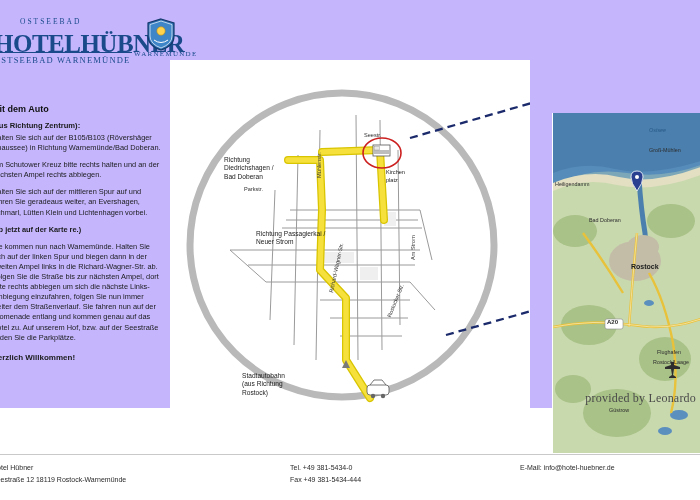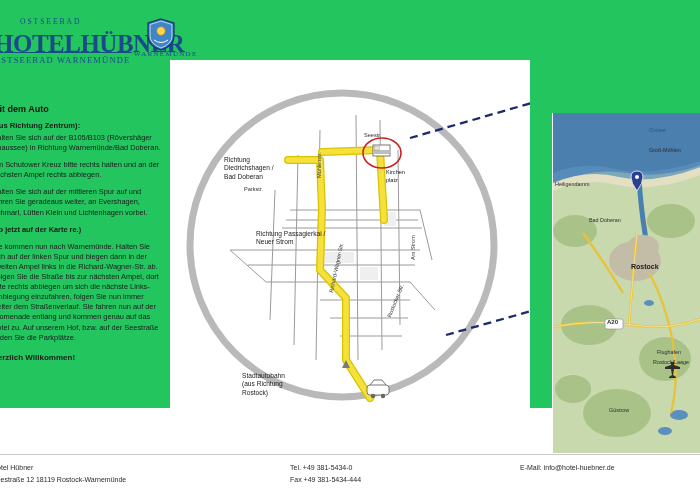--- a/index.html
+++ b/index.html
@@ -11,21 +11,21 @@
     width: 700px;
     height: 500px;
     font-family: "Liberation Sans", sans-serif;
     overflow: hidden;
     position: relative;
   }
   #page {
     position: relative;
     width: 700px;
     height: 408px;
-    background: #22c55e;
+    background: #c4b5fd;
   }
 
   
   .logo-wrap {
     position: absolute;
     left: -6px;
     top: 8px;
     width: 210px;
     height: 60px;
   }
@@ -420,14 +420,15 @@
     </div>
     <div class="f-col c2">
       <div>Tel. +49 381-5434-0</div>
       <div>Fax +49 381-5434-444</div>
     </div>
     <div class="f-col c3">
       <div>E-Mail: info@hotel-huebner.de</div>
     </div>
   </div>
 
+  <div class="watermark">provided by Leonardo</div>
 
 </div>
 
 </body></html>

